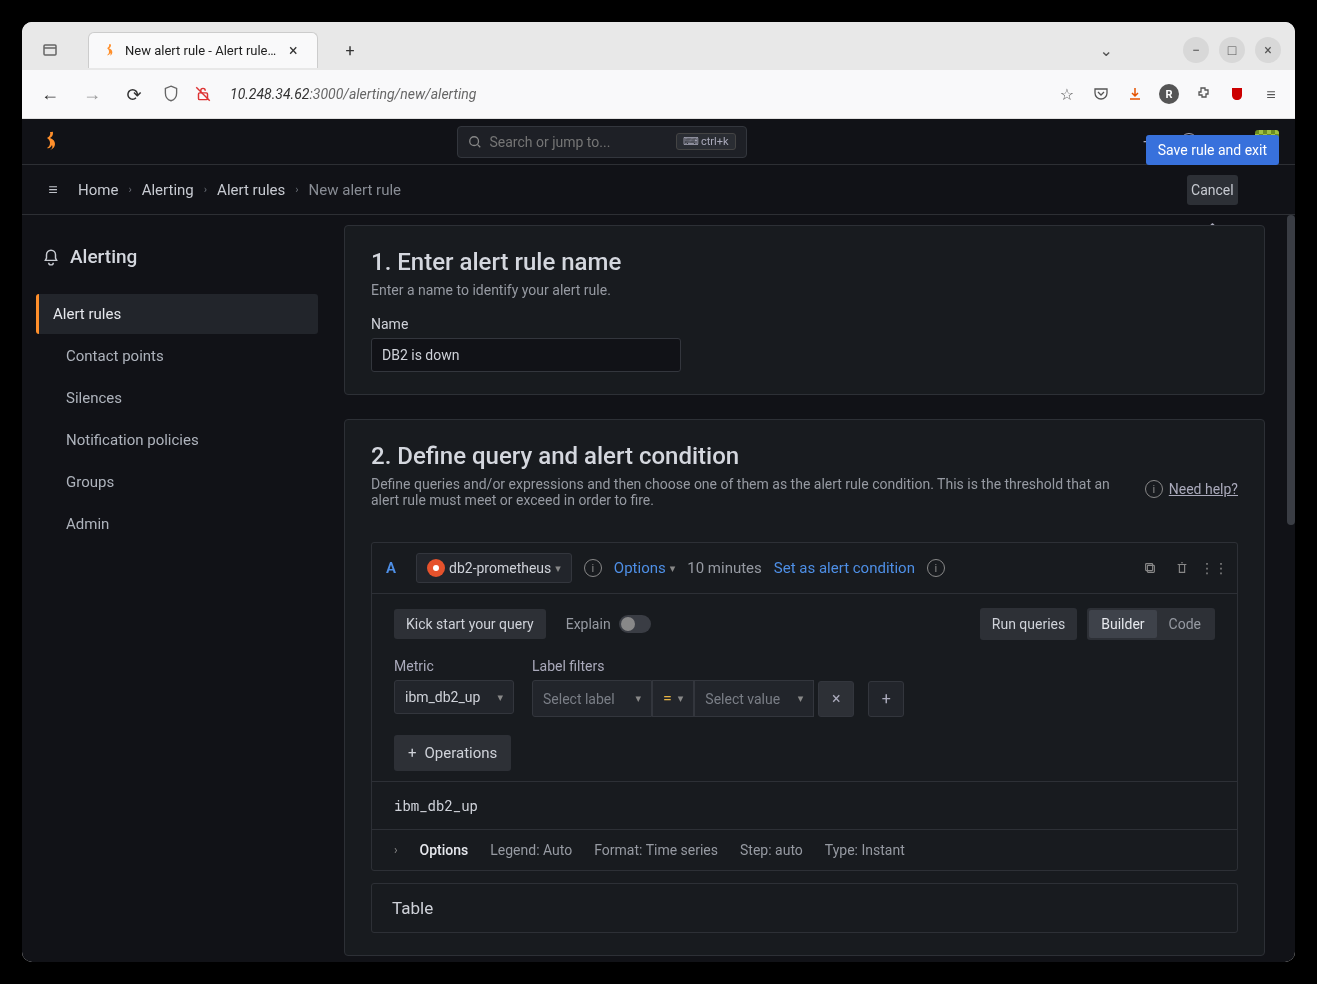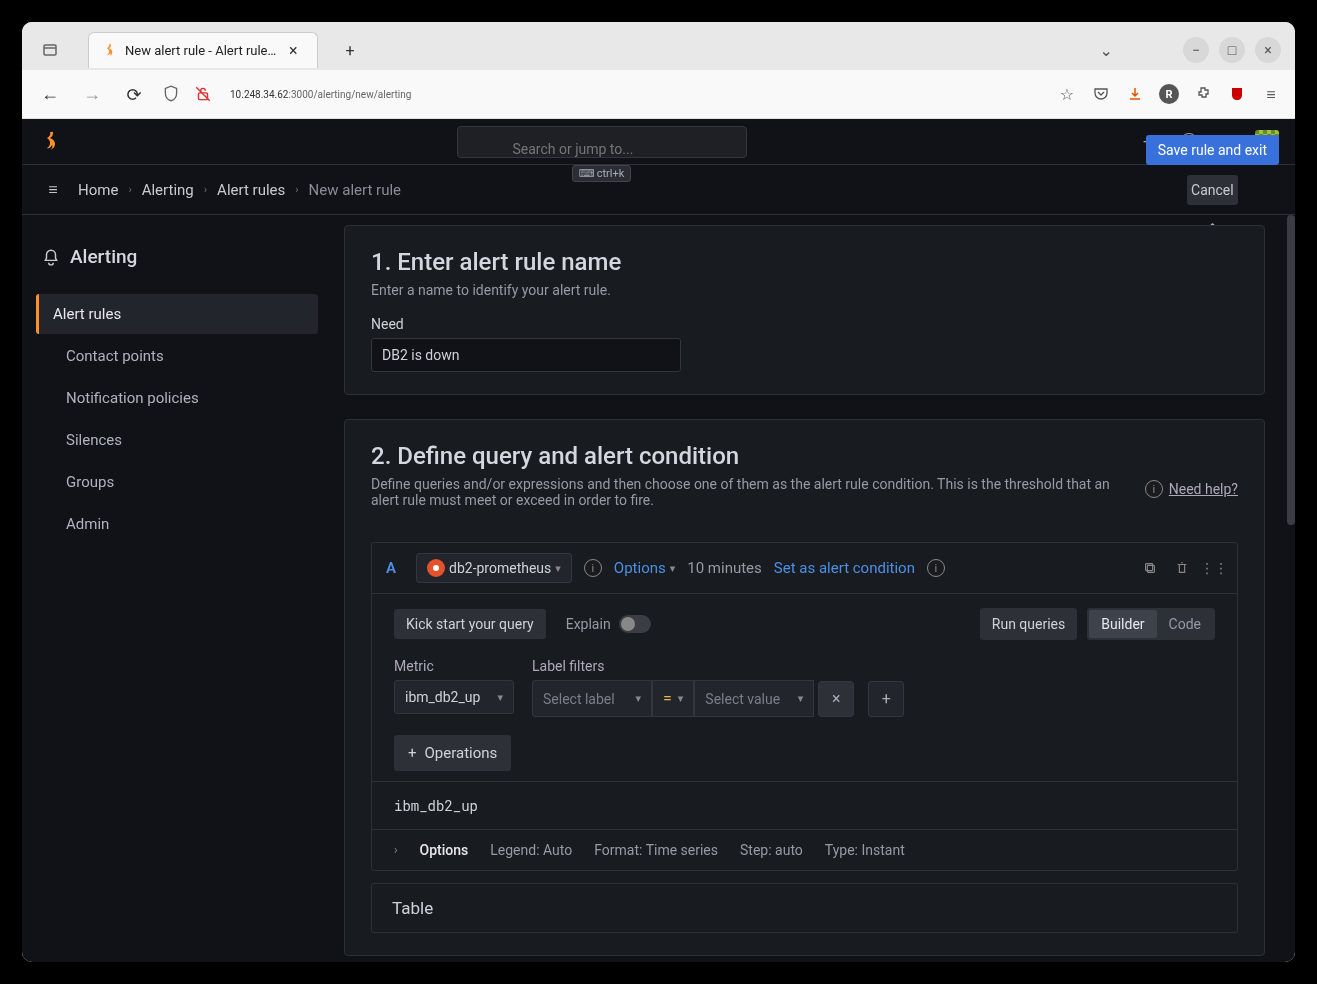--- a/index.html
+++ b/index.html
@@ -16,34 +16,34 @@
 .tab-close { width: 18px; height: 18px; display: flex; align-items: center; justify-content: center; font-size: 16px; color: #333; cursor: pointer; }
 .new-tab-btn { width: 28px; height: 28px; display: flex; align-items: center; justify-content: center; margin-left: 18px; cursor: pointer; font-size: 16px; color: #333; }
 .browser-win-controls { margin-left: auto; display: flex; gap: 10px; }
 .win-btn { width: 26px; height: 26px; border-radius: 50%; background: #d8d8d8; display: flex; align-items: center; justify-content: center; font-size: 14px; color: #555; cursor: pointer; }
 
 .toolbar { background: #f9f9fa; display: flex; align-items: center; padding: 10px 14px; gap: 14px; border-bottom: 1px solid #e0e0e0; }
 .nav-btn { width: 28px; height: 28px; display: flex; align-items: center; justify-content: center; cursor: pointer; color: #333; font-size: 18px; }
 .nav-btn.disabled { color: #999; }
 .url-bar { flex: 1; display: flex; align-items: center; gap: 10px; padding: 0 4px; }
 .url-icon { width: 18px; height: 18px; color: #666; }
-.url-text { font-size: 10px; color: #666; }
+.url-text { font-size: 14px; color: #666; font-style: italic; }
 .url-text .host { color: #333; }
 .toolbar-right { display: flex; gap: 14px; align-items: center; }
 .tb-icon { width: 20px; height: 20px; color: #555; cursor: pointer; display:flex; align-items:center; justify-content:center; }
 .tb-icon.orange { color: #e55300; }
 .tb-icon.ublock { color: #d00000; }
 .tb-icon.r-badge { background: #555; color: #fff; border-radius: 50%; width: 20px; height: 20px; font-size: 11px; font-weight: bold; }
 
 
 .app { flex: 1; background: #111217; display: flex; flex-direction: column; overflow: hidden; }
 
 .app-header { display: flex; align-items: center; padding: 0 16px; height: 46px; border-bottom: 1px solid #2d2f34; gap: 12px; }
 .grafana-logo { width: 24px; height: 24px; color: #ff8f2b; }
-.search-box { margin-left: auto; margin-right: auto; display: flex; align-items: center; background: #1e2026; border: 1px solid #33363d; border-radius: 4px; padding: 6px 10px; width: 290px; height: 32px; gap: 8px; flex-direction: column; }
+.search-box { margin-left: auto; margin-right: auto; display: flex; align-items: center; background: #1e2026; border: 1px solid #33363d; border-radius: 4px; padding: 6px 10px; width: 290px; height: 32px; gap: 8px; }
 .search-box input { background: none; border: none; color: #969aa2; font-size: 14px; flex: 1; outline: none; }
 .kbd { background: #2a2d33; border: 1px solid #444; border-radius: 3px; padding: 1px 6px; font-size: 11px; color: #aab; display:flex; gap:2px; align-items:center; }
 .hdr-right { display: flex; align-items: center; gap: 18px; }
 .hdr-icon { width: 20px; height: 20px; color: #aab; cursor: pointer; display:flex; align-items:center; justify-content:center; }
 .avatar { width: 24px; height: 24px; border-radius: 3px; background: repeating-conic-gradient(#a0c040 0deg 90deg, #6b8b20 90deg 180deg); background-size: 8px 8px; }
 
 .breadcrumb-bar { display: flex; align-items: center; padding: 0 16px; height: 50px; border-bottom: 1px solid #2d2f34; gap: 10px; }
 .menu-btn { width: 30px; height: 30px; display: flex; align-items: center; justify-content: center; color: #c0c3ca; cursor: pointer; }
 .crumb { color: #c7cad1; font-size: 15px; cursor: pointer; }
 .crumb.current { color: #888c94; }
@@ -242,33 +242,33 @@
     <div class="app-body">
       <div class="sidebar">
         <div class="section-title">
           <svg class="bell-icon" viewBox="0 0 16 16" fill="none" stroke="#c7cad1" stroke-width="1.3">
               <path d="M8 2a4 4 0 014 4v3l1 2H3l1-2V6a4 4 0 014-4zM6 13a2 2 0 004 0"></path>
             </svg>
           <span>Alerting</span>
         </div>
         <div class="side-item active">Alert rules</div>
         <div class="side-item">Contact points</div>
+        <div class="side-item">Silences</div>
         <div class="side-item">Notification policies</div>
-        <div class="side-item">Silences</div>
         <div class="side-item">Groups</div>
         <div class="side-item">Admin</div>
       </div>
 
       <div class="main">
         <div class="scroll-ind"></div>
 
         <div class="panel">
           <h2>1. Enter alert rule name</h2>
           <p class="desc">Enter a name to identify your alert rule.</p>
-          <label class="field-label">Need</label>
+          <label class="field-label">Name</label>
           <input class="text-input" value="DB2 is down" style="">
         </div>
 
         <div class="panel">
           <h2>2. Define query and alert condition</h2>
           <div class="panel-2-head">
             <p class="desc text">Define queries and/or expressions and then choose one of them as the alert rule condition. This is the threshold that an alert rule must meet or exceed in order to fire.</p>
             <div class="help-link">
               <span class="info-i">i</span>
               <span class="und">Need help?</span>

